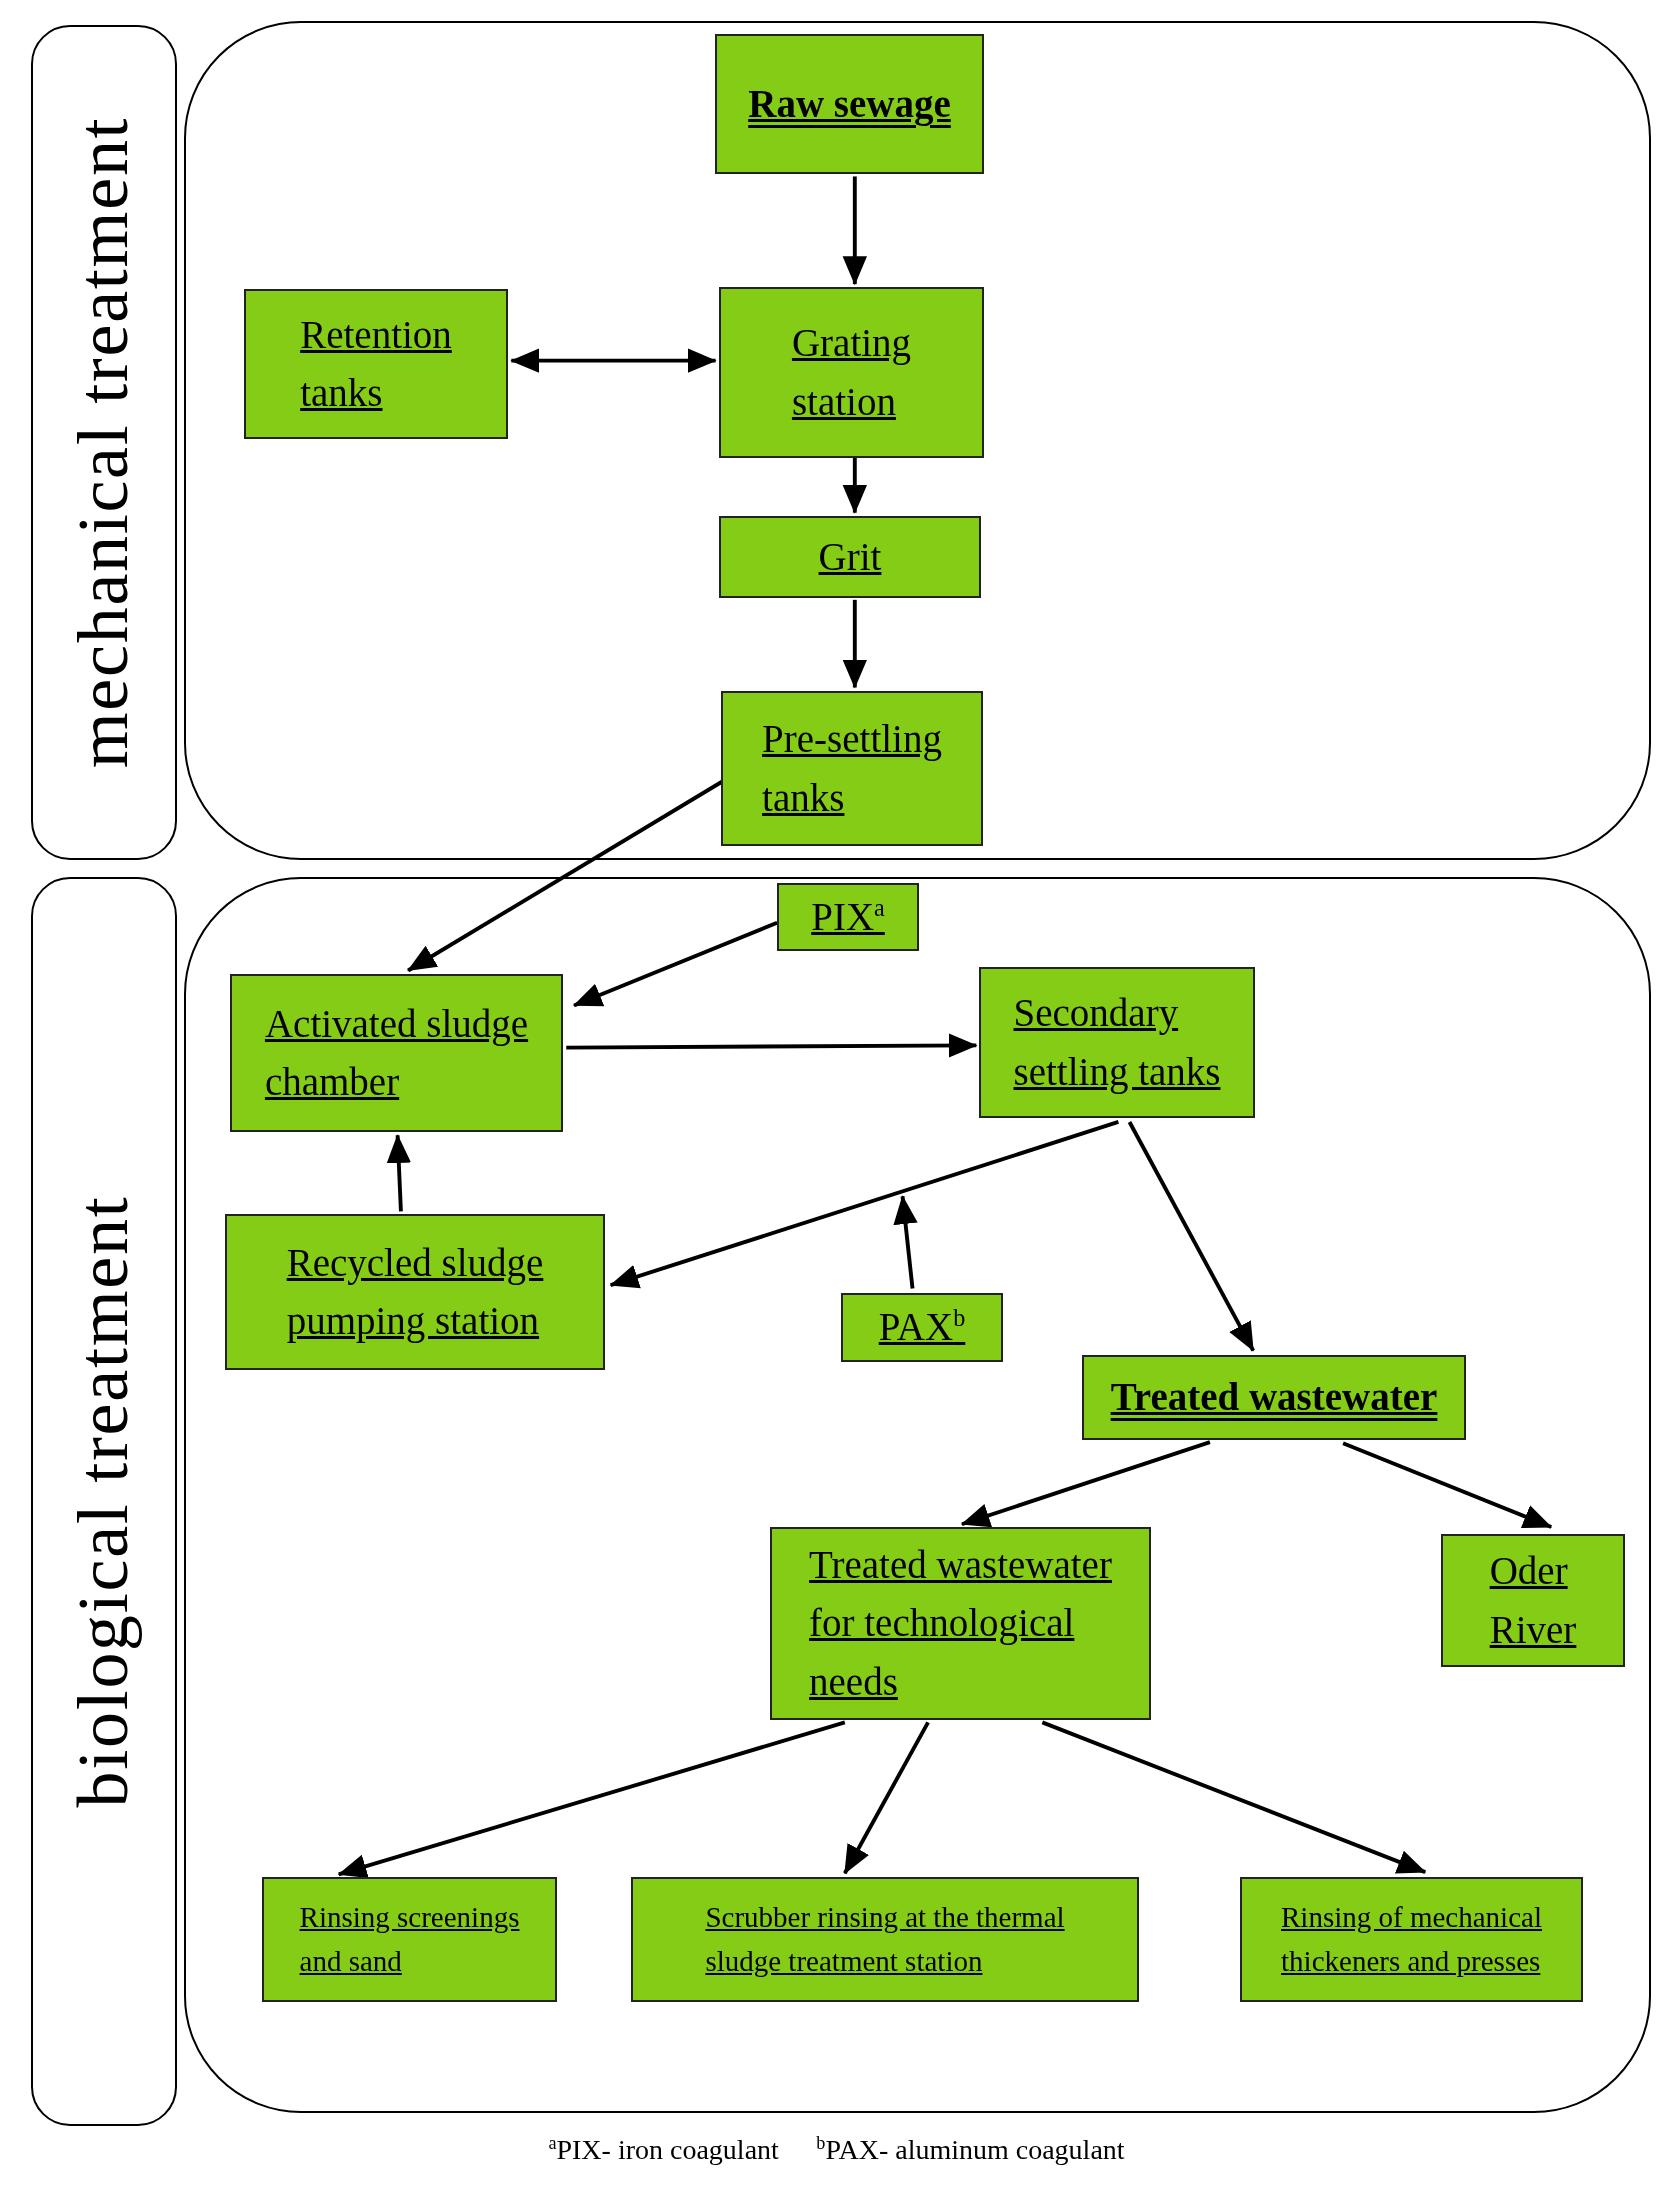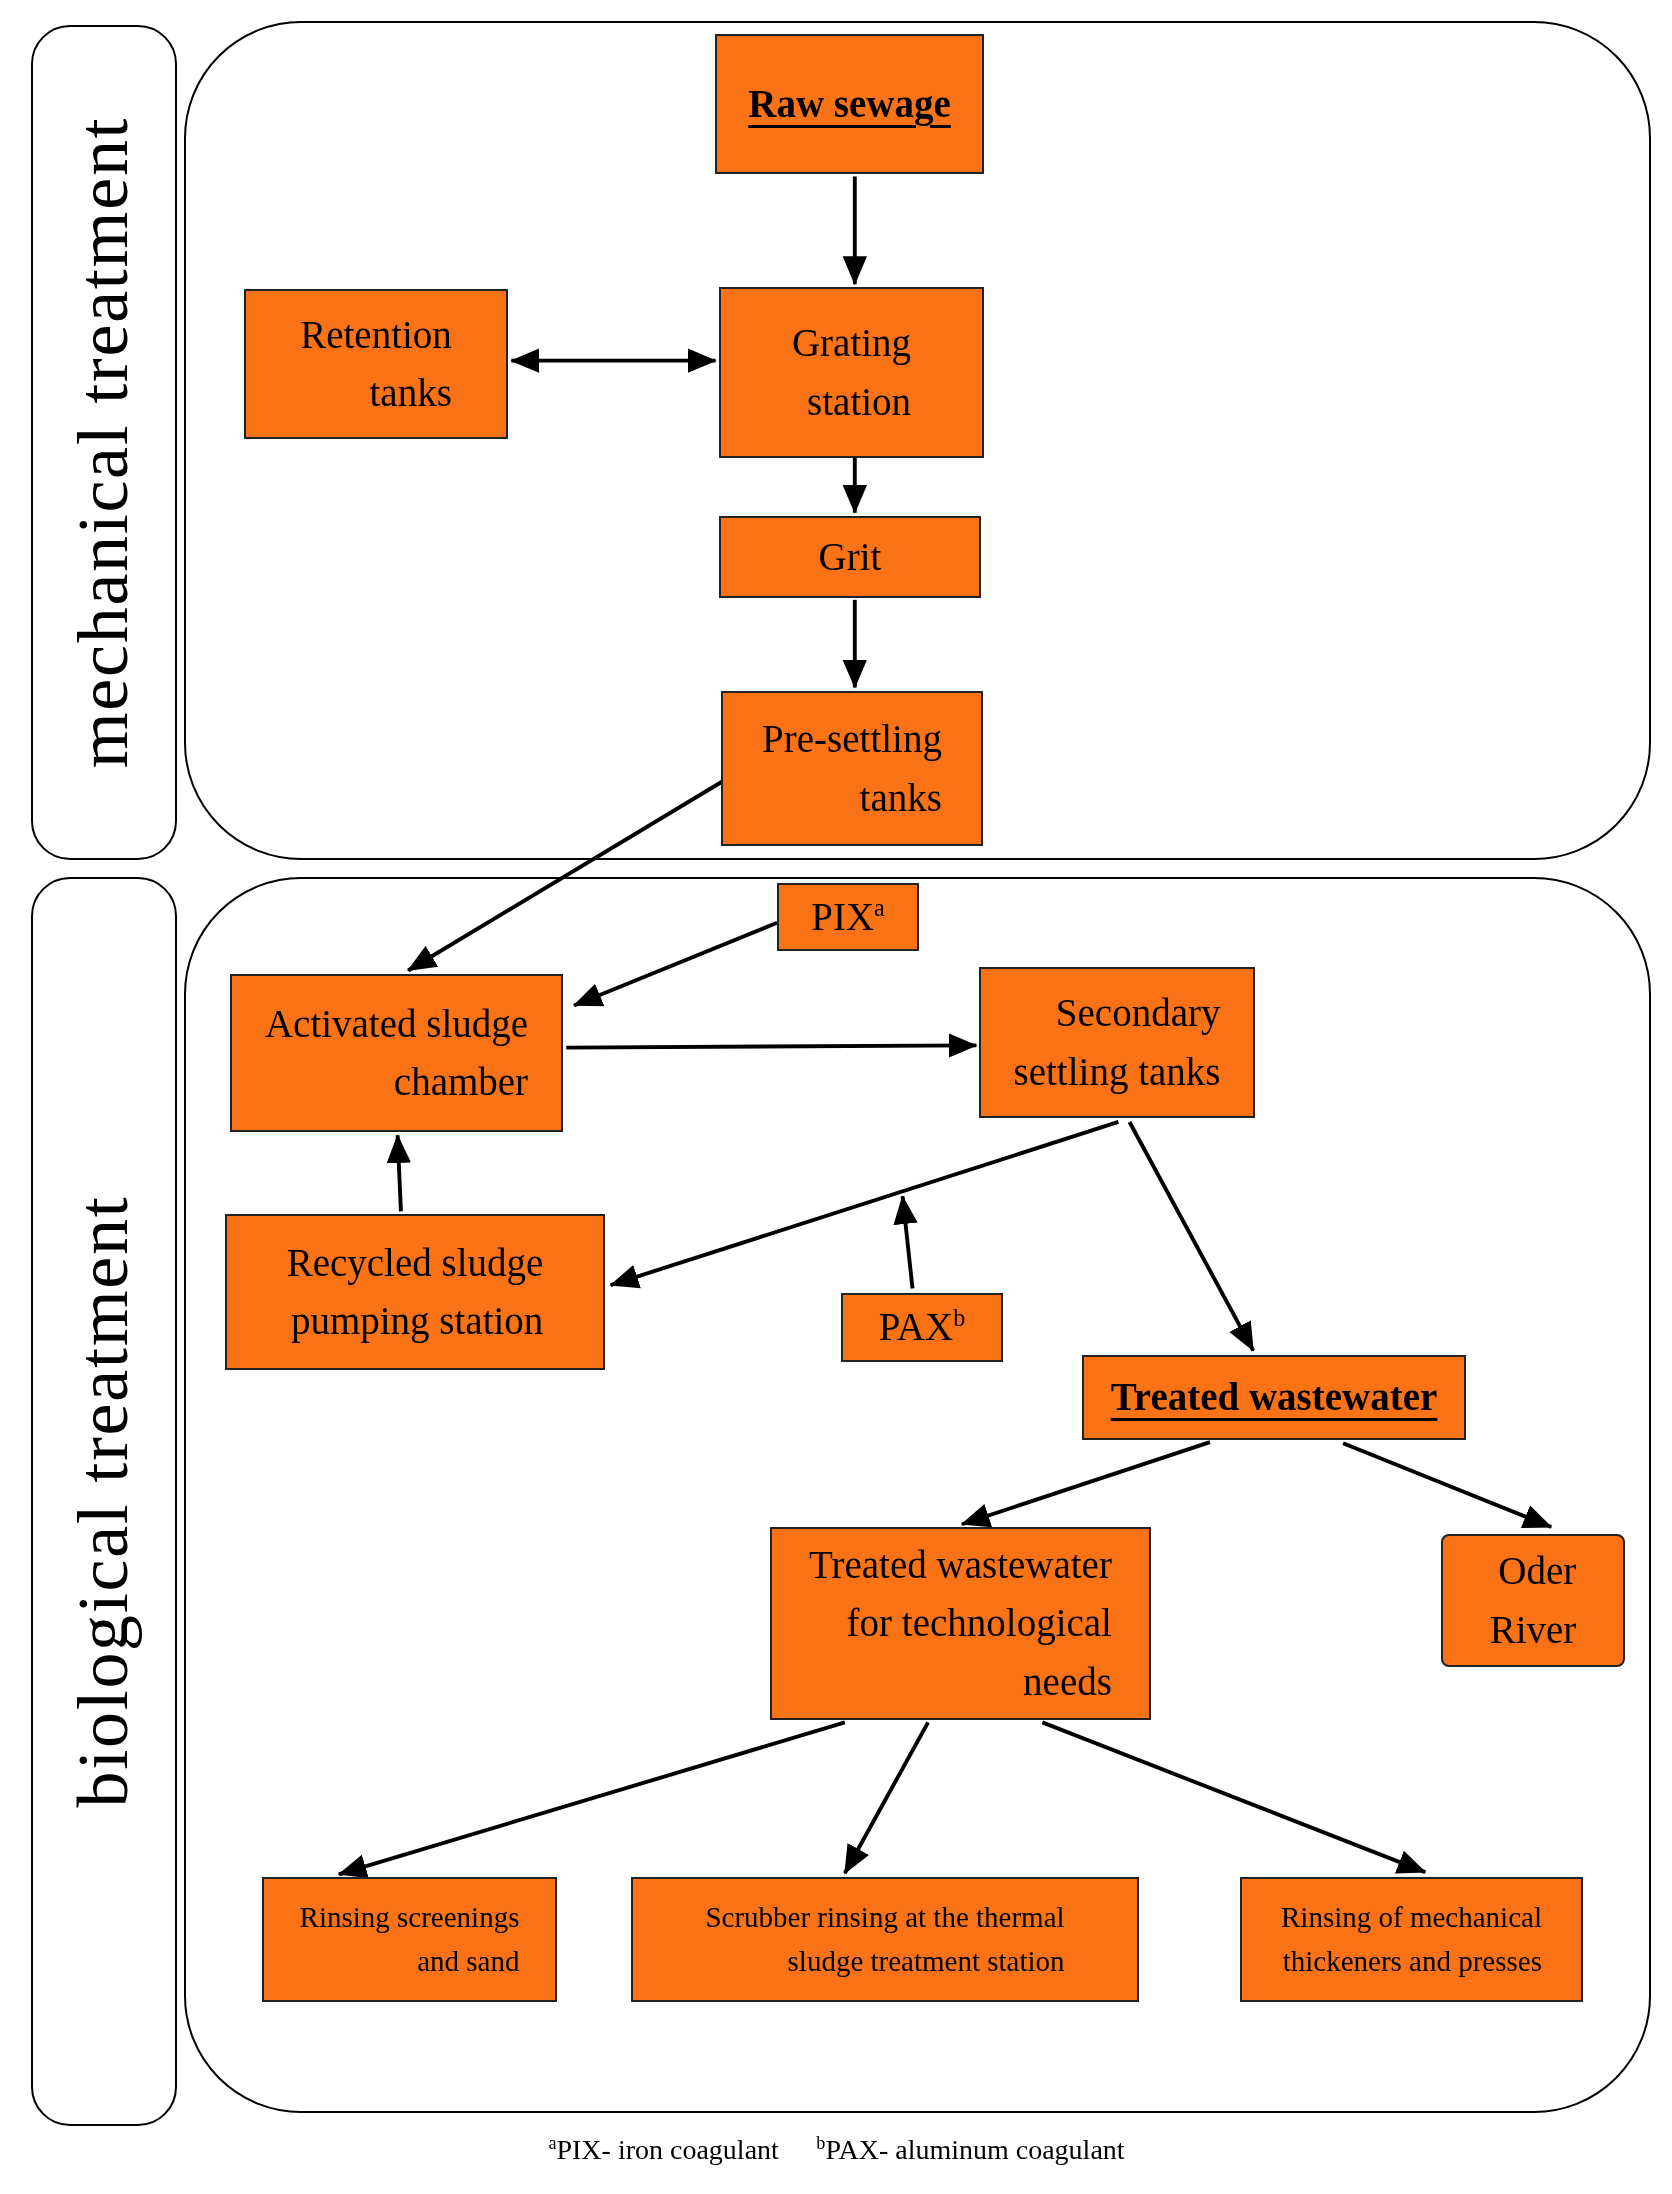--- a/index.html
+++ b/index.html
@@ -44,29 +44,30 @@
     transform: rotate(-90deg);
     white-space: nowrap;
     font-size: 72px;
     letter-spacing: 1.7px;
     color: #000000;
   }
   
   .node {
     position: absolute;
     border: 2.2px solid #222222;
-    background: #f97316;
+    background: #84cc16;
     box-sizing: border-box;
     display: flex;
     align-items: center;
     justify-content: center;
-    text-align: right;
+    text-align: left;
     font-size: 39px;
     line-height: 1.5;
     z-index: 3;
+    text-decoration: underline;
   }
   .node .node-label { white-space: pre-line; }
   .node.small { font-size: 29px; line-height: 1.5; margin-left: 36px; }
   .node .title {
     font-weight: bold;
     text-decoration: underline;
     text-decoration-thickness: 3.3px;
     text-underline-offset: 7.8px;
   }
   .node sup {
@@ -80,21 +81,21 @@
   .n-grating    { left: 719px; top: 287px;  width: 265px; height: 171px; }
   .n-grit       { left: 719px; top: 516px;  width: 262px; height: 82px; }
   .n-presettle  { left: 721px; top: 691px; width: 262px; height: 155px; }
   .n-pix        { left: 777px; top: 883px; width: 142px; height: 68px; }
   .n-activated  { left: 230px;  top: 974px; width: 333px; height: 158px; }
   .n-secondary  { left: 979px; top: 967px; width: 276px; height: 151px; }
   .n-recycled   { left: 225px;  top: 1214px; width: 380px; height: 156px; }
   .n-pax        { left: 841px; top: 1293px; width: 162px; height: 69px; }
   .n-treated    { left: 1082px; top: 1355px; width: 384px; height: 85px; }
   .n-tech       { left: 770px; top: 1527px; width: 381px; height: 193px; }
-  .n-oder       { left: 1441px; top: 1534px; width: 184px; height: 133px; border-radius: 8px; }
+  .n-oder       { left: 1441px; top: 1534px; width: 184px; height: 133px; }
   .n-rinsing1   { left: 226px;  top: 1877px; width: 295px; height: 125px; }
   .n-scrubber   { left: 595px; top: 1877px; width: 508px; height: 125px; }
   .n-rinsing2   { left: 1204px; top: 1877px; width: 343px; height: 125px; }
   
   svg.arrows {
     position: absolute;
     left: 0; top: 0;
     width: 1673px;
     height: 2194px;
     z-index: 2;

